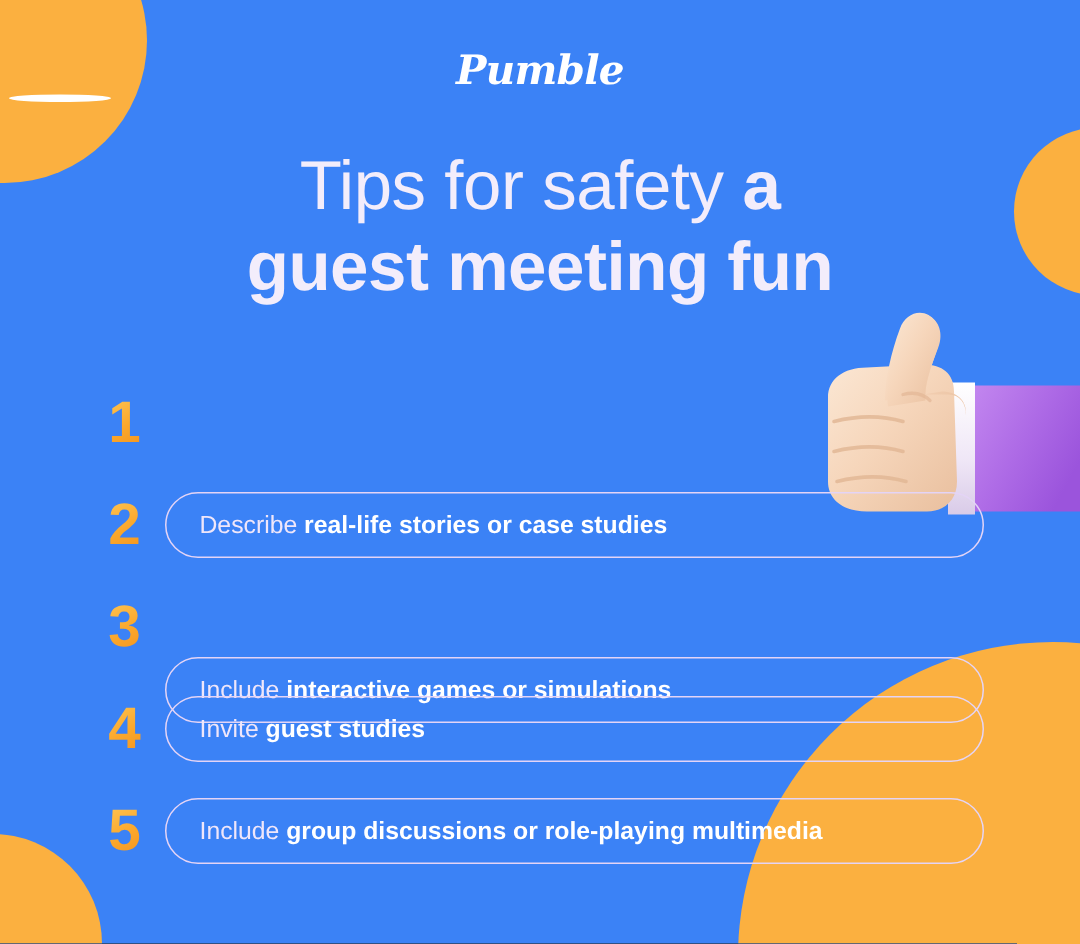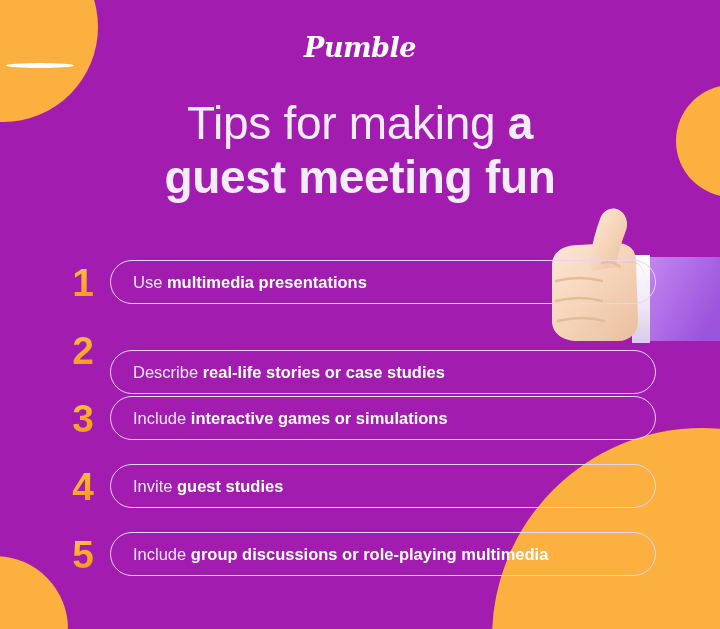--- a/index.html
+++ b/index.html
@@ -5,21 +5,21 @@
   html, body {
     margin: 0;
     padding: 0;
     background: #2b2b2b;
   }
   #canvas {
     position: relative;
     width: 720px;
     height: 629px;
     overflow: hidden;
-    background: #a21caf;
+    background: #3b82f6;
     font-family: "Liberation Sans", sans-serif;
     -webkit-font-smoothing: antialiased;
   }
 
   
   .blob {
     position: absolute;
     border-radius: 50%;
     background: #FBB040;
   }
@@ -117,22 +117,22 @@
     transform: translateY(-50%);
     height: 44px;
     border: 1.5px solid #E4D4F6;
     border-radius: 24px;
     display: flex;
     align-items: center;
     box-sizing: border-box;
     padding: 0 22px;
   }
   .pill-w1 { width: 546px; }
-  .pill-w2 { width: 546px; margin-top: 22px; }
-  .pill-w3 { width: 546px; }
+  .pill-w2 { width: 546px; }
+  .pill-w3 { width: 546px; margin-top: 42px; }
   .pill-w4 { width: 546px; }
   .pill-w5 { width: 546px; }
   .row-text {
     font-size: 16.5px;
     color: #FFFFFF;
     white-space: nowrap;
     line-height: 1;
   }
   .row-text .lead { font-weight: 400; color: #EFE6FA; }
   .row-text .emph { font-weight: bold; color: #FFFFFF; }
@@ -146,21 +146,21 @@
   <div class="blob" id="blob-top-right"></div>
   <div class="blob" id="blob-bottom-left"></div>
   <div class="blob" id="blob-bottom-right"></div>
 
   <div id="logo-wrap">
     <span id="logo-text">Pumble</span>
     <span id="logo-swoosh"></span>
   </div>
 
   <div id="headline">
-    <span class="light">Tips for making </span><span class="bold">a</span><br>
+    <span class="light">Tips for safety </span><span class="bold">a</span><br>
     <span class="bold">guest meeting fun</span>
   </div>
 
   <div id="hand">
     <svg viewBox="0 0 188 160">
       <defs>
         <linearGradient id="skinGrad" x1="0" y1="0" x2="1" y2="1">
           <stop offset="0%" stop-color="#FBE7D4"></stop>
           <stop offset="45%" stop-color="#F6D6BB"></stop>
           <stop offset="100%" stop-color="#E9BF9E"></stop>
@@ -213,23 +213,20 @@
       <path d="M26 116 C 42 112, 58 112, 72 116" stroke="#E2B795" stroke-width="2.4" fill="none" stroke-linecap="round" opacity="0.85"></path>
 
       <path d="M70 58 C 78 56, 84 58, 88 62" stroke="#E2B795" stroke-width="2.2" fill="none" stroke-linecap="round" opacity="0.7"></path>
     </svg>
   </div>
 
   <div id="list">
 
     <div class="row">
       <div class="row-num">1</div>
-      <div class="row-pill pill-w1">
-        <div class="row-text"><span class="lead">Use </span><span class="emph">multimedia presentations</span></div>
-      </div>
     </div>
 
     <div class="row">
       <div class="row-num">2</div>
       <div class="row-pill pill-w2">
         <div class="row-text"><span class="lead">Describe </span><span class="emph">real-life stories or case studies</span></div>
       </div>
     </div>
 
     <div class="row">

